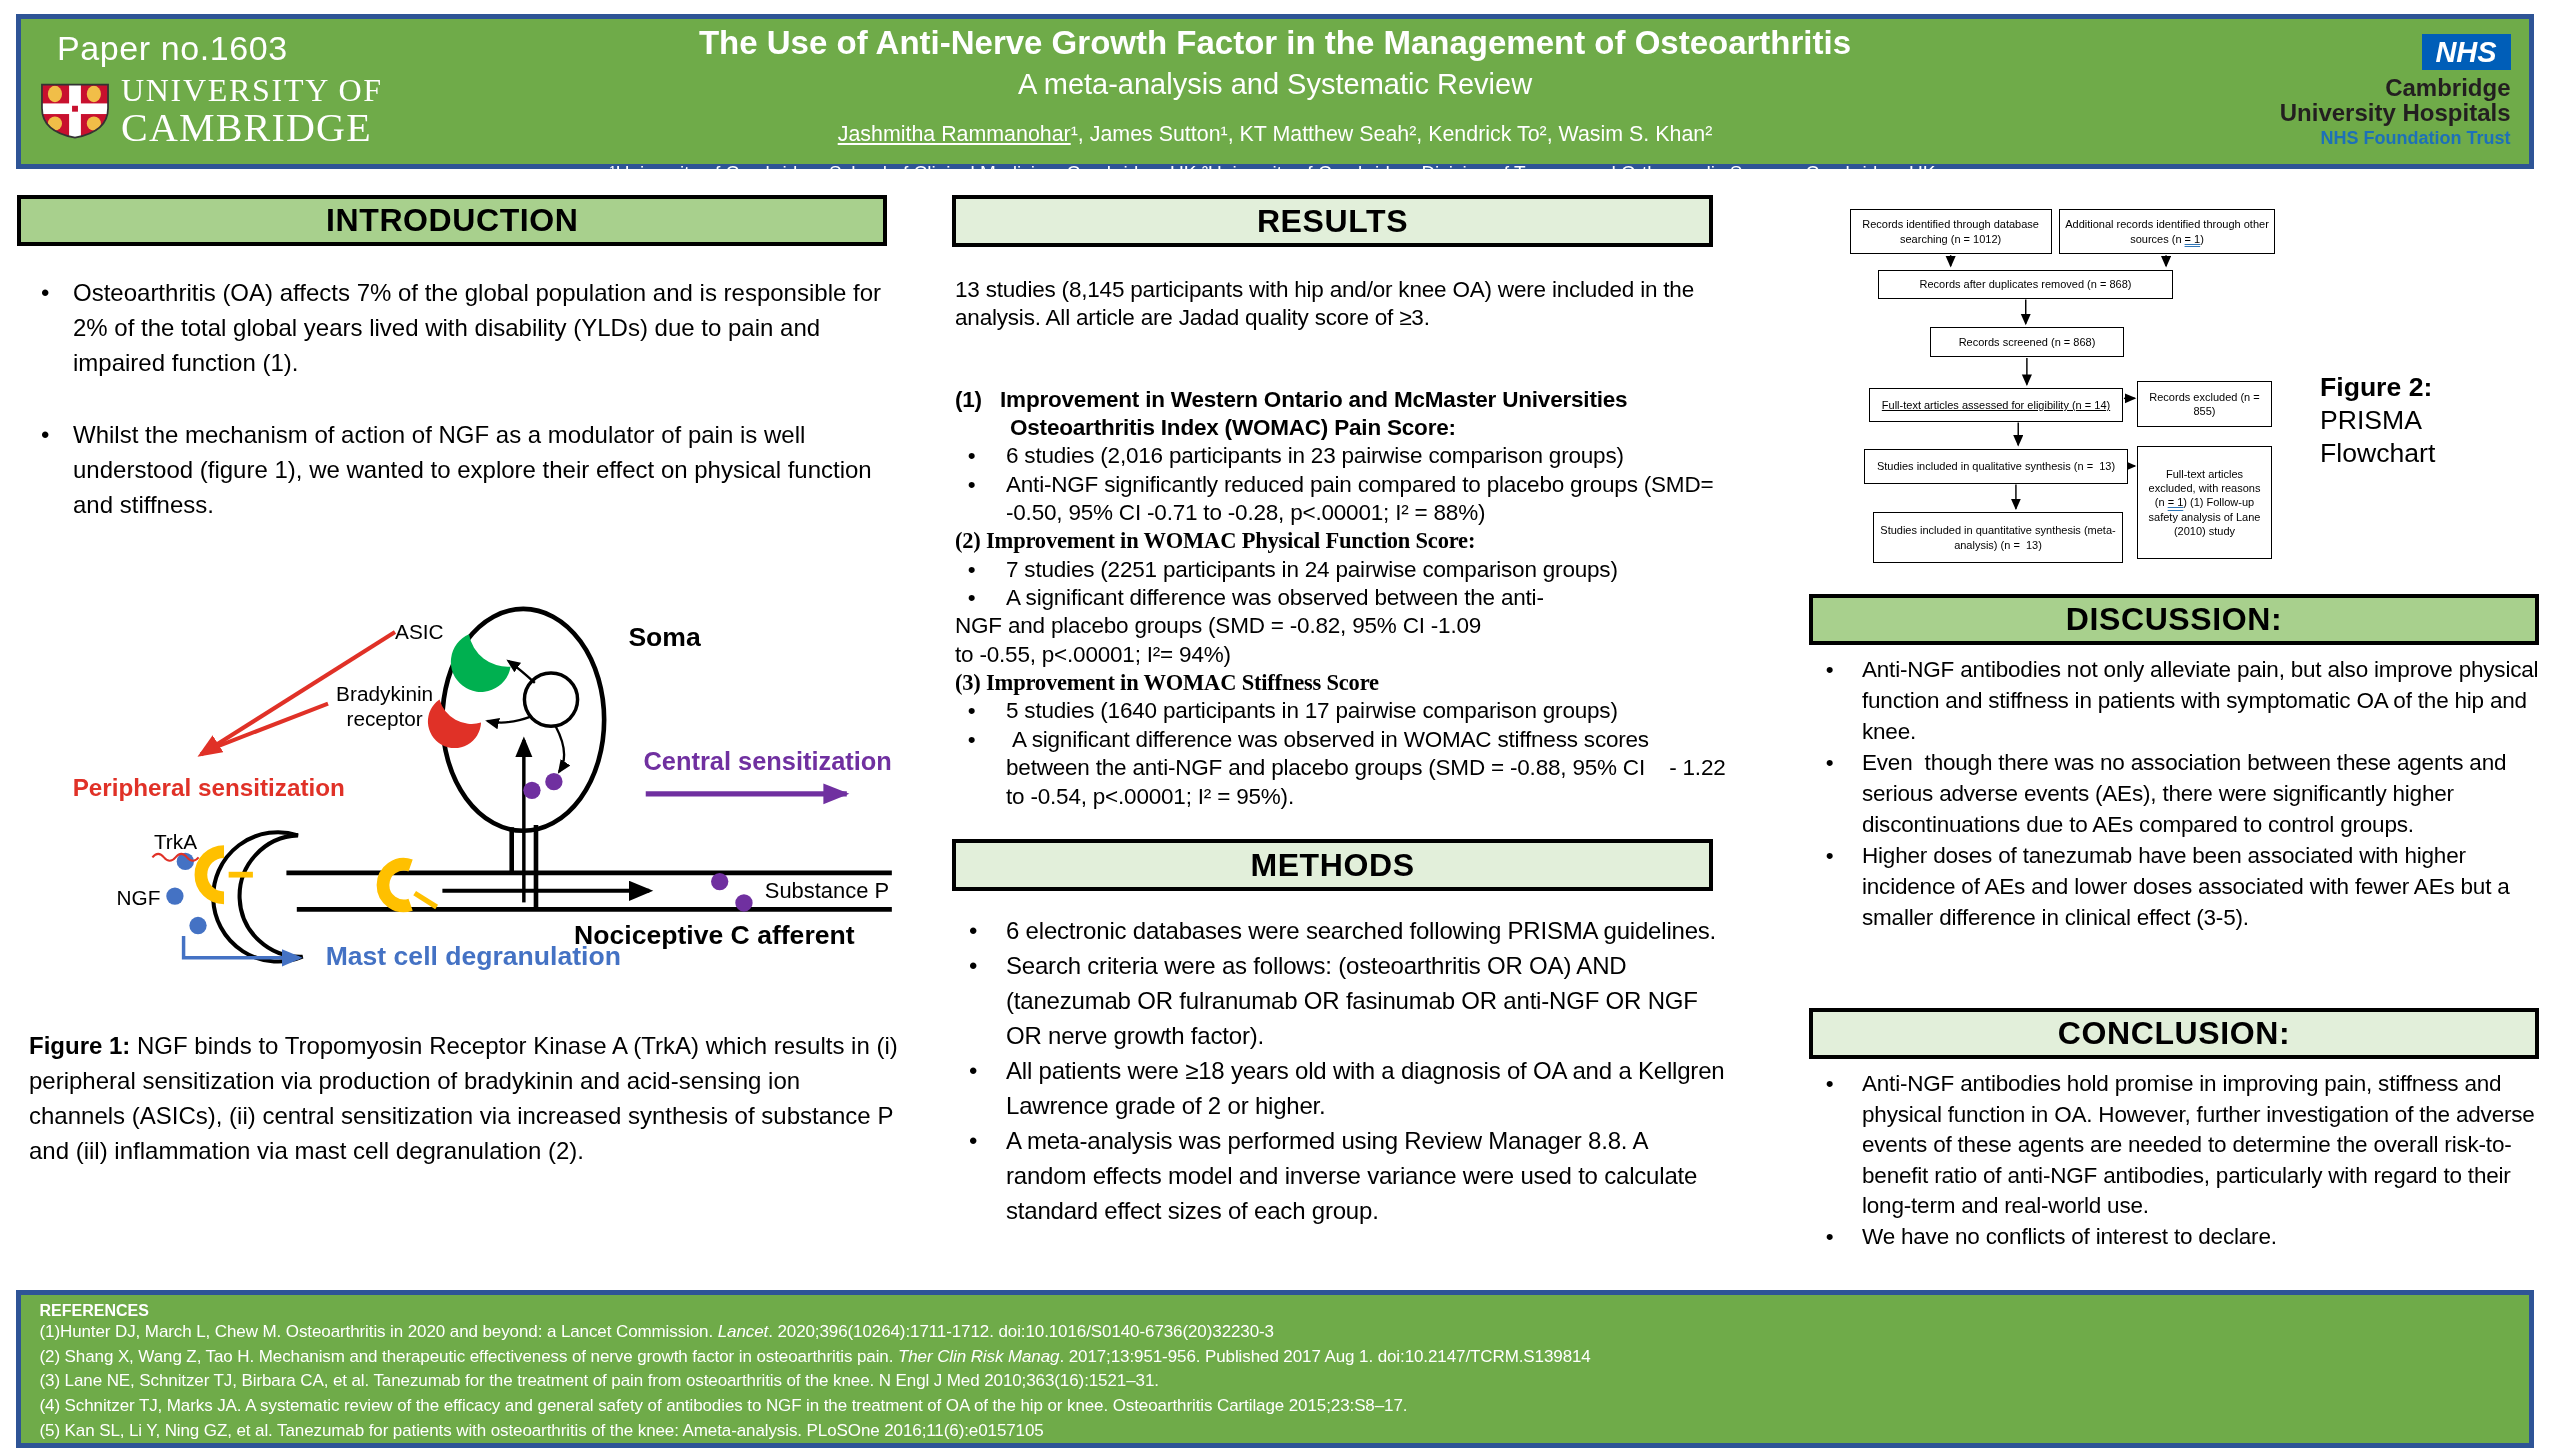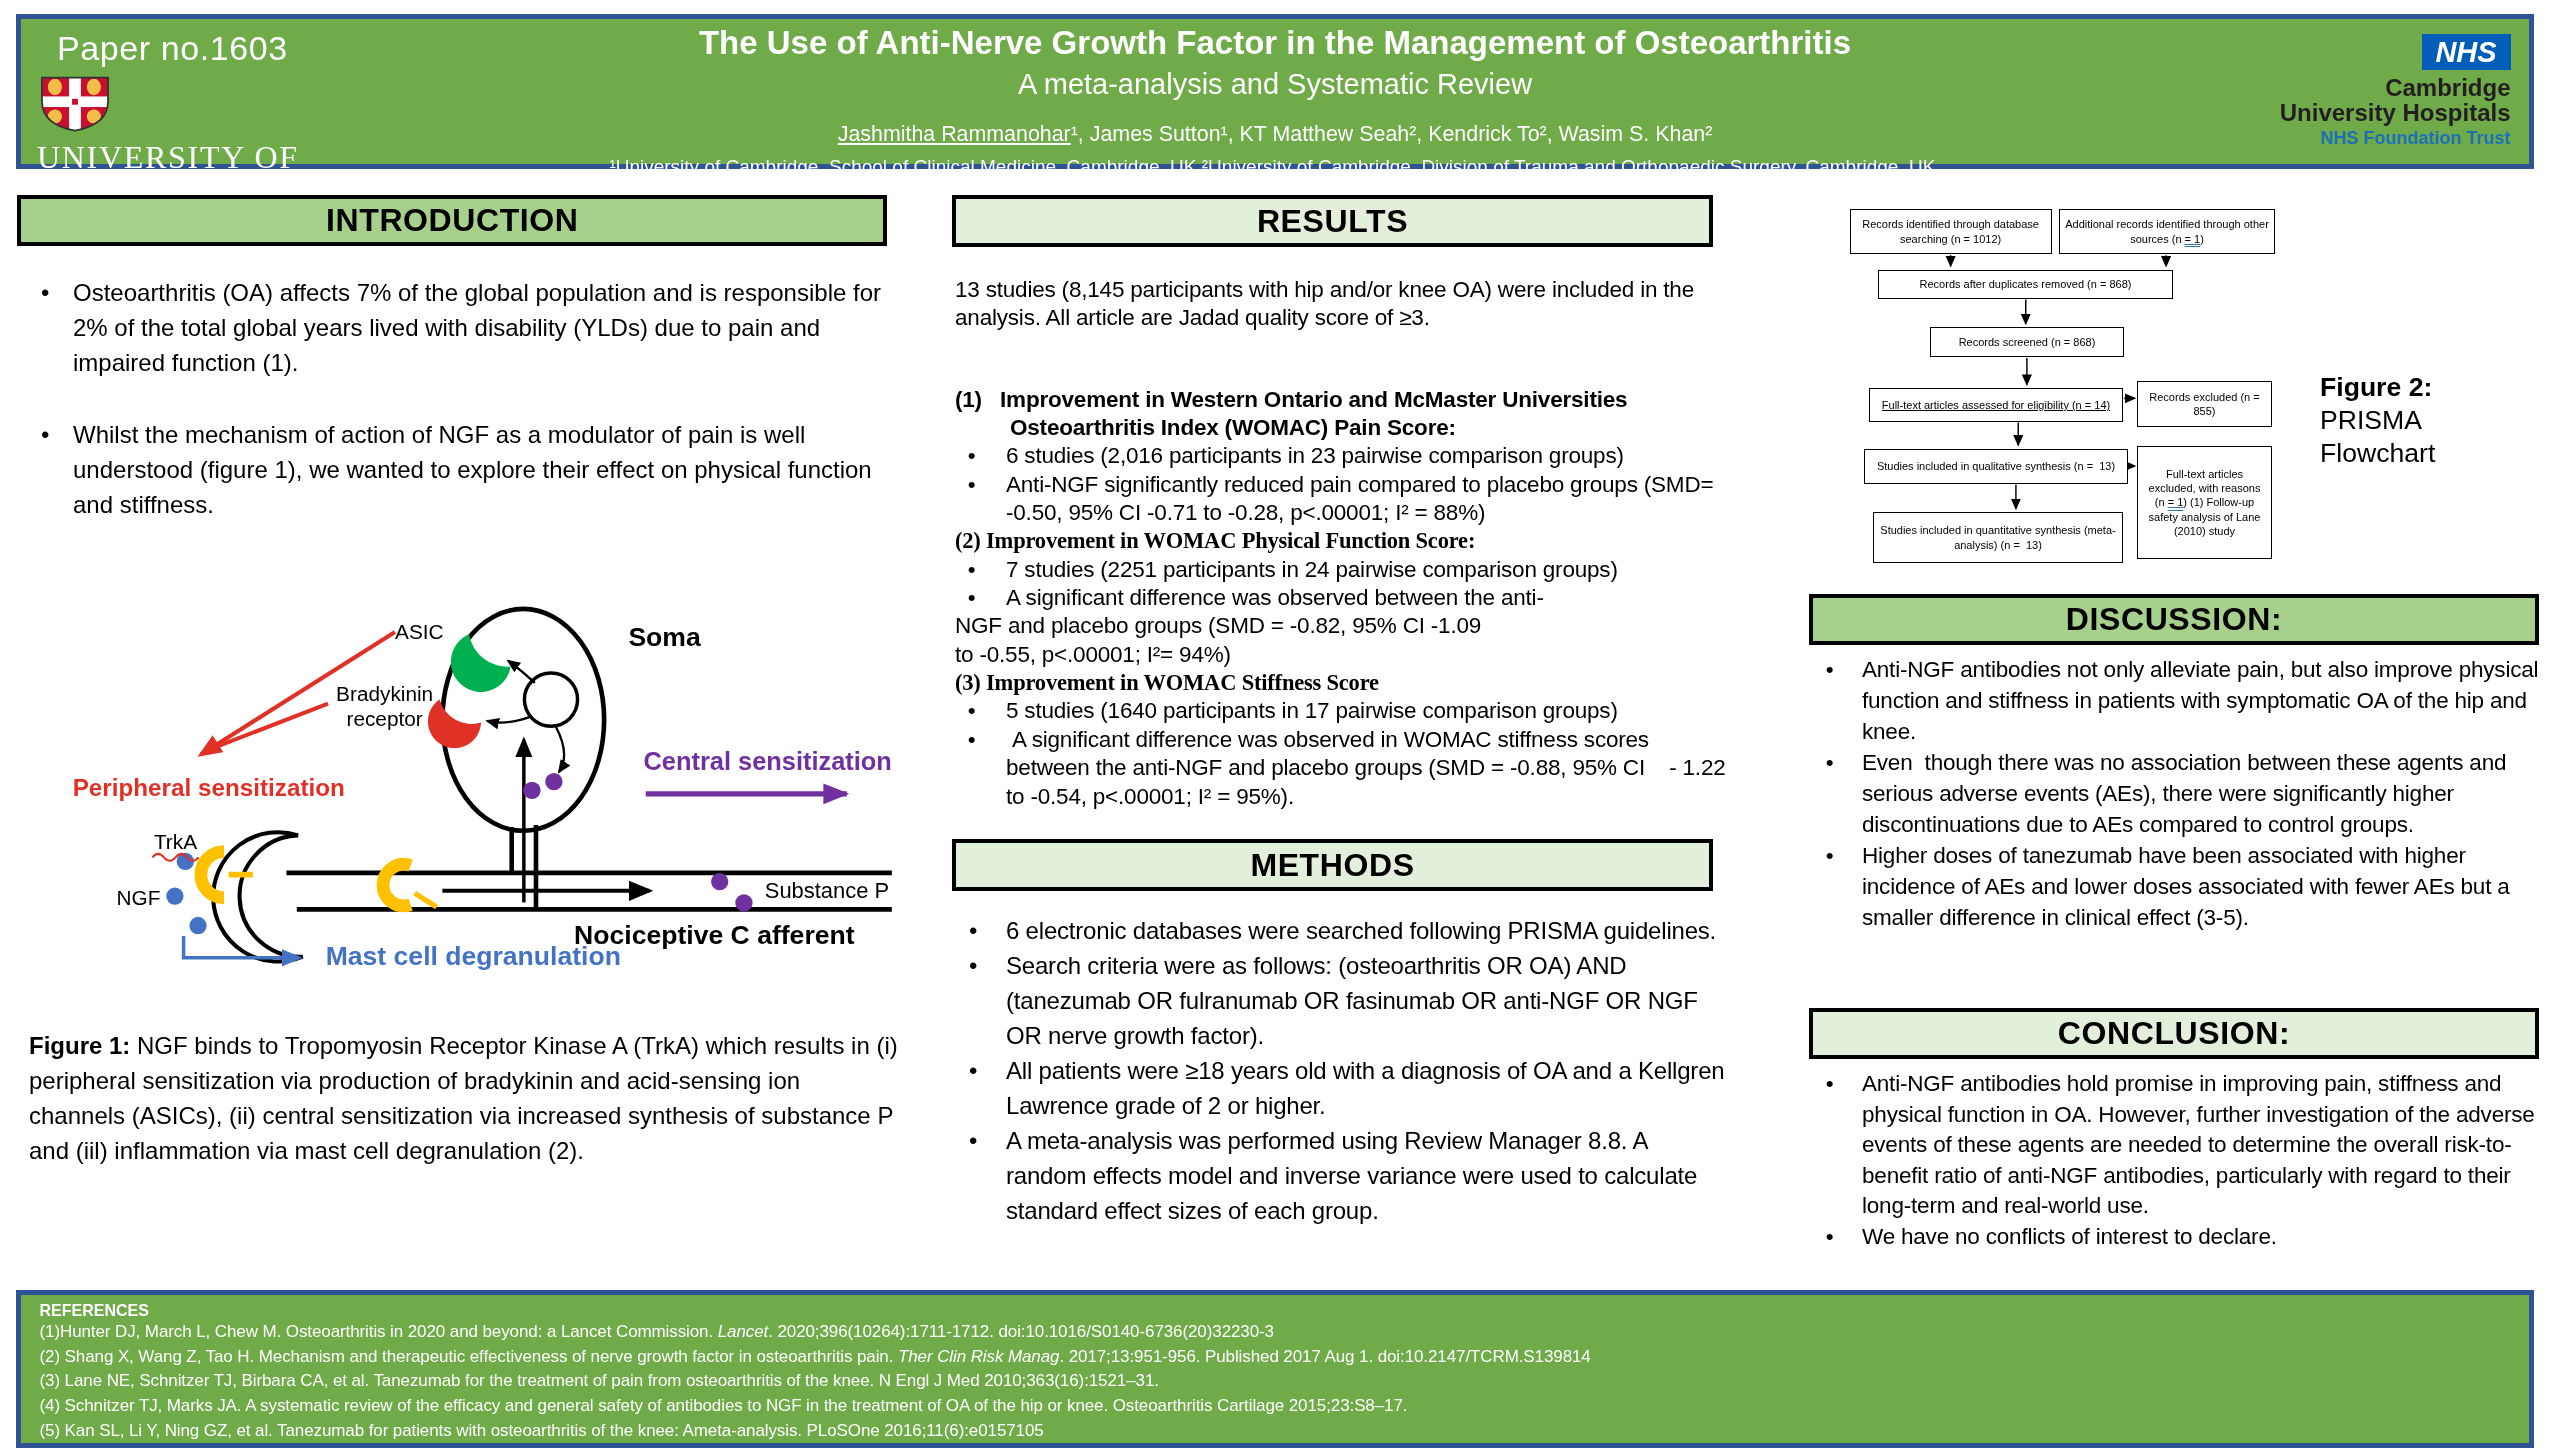--- a/index.html
+++ b/index.html
@@ -5,30 +5,30 @@
   html,body{margin:0;padding:0;background:#ffffff;}
   .poster{position:relative;width:2550px;height:1454px;background:#ffffff;
           font-family:"Liberation Sans",sans-serif;color:#000;overflow:hidden;padding-left:24px;}
   .abs{position:absolute;box-sizing:border-box;}
   .prewrap{white-space:pre-wrap;}
 
   
   .banner{left:16px;top:14.4px;width:2518px;height:155px;background:#6fab49;
           border:5.2px solid #2e5496;}
   .paper-no{position:absolute;left:36px;top:9.2px;font-size:34px;color:#fff;letter-spacing:0.6px;}
-  .crest{position:absolute;left:16px;top:55px;display:flex;gap:8px;color:#fff;flex-direction:column;}
+  .crest{position:absolute;left:16px;top:55px;display:flex;align-items:center;gap:8px;color:#fff;}
   .crest-text{font-family:"Liberation Serif",serif;line-height:1.0;}
   .crest-l1{font-size:32px;letter-spacing:1.7px;}
   .crest-l2{font-size:40px;letter-spacing:1.2px;margin-top:1.2px;}
   .hdr-center{position:absolute;left:474px;right:474px;top:4.6px;text-align:center;color:#fff;}
   .hdr-title{font-size:33px;font-weight:bold;line-height:1.15;}
   .hdr-subtitle{font-size:29px;margin-top:5.8px;}
   .hdr-authors{font-size:21.4px;margin-top:21px;}
   .hdr-authors .u{text-decoration:underline;}
-  .hdr-affil{font-size:19px;margin-top:9px;}
+  .hdr-affil{font-size:19px;margin-top:15px;}
   .nhs{position:absolute;right:18.5px;top:15px;width:249px;text-align:right;color:#231f20;}
   .nhs-box{margin-left:auto;width:89px;height:36px;background:#005eb8;color:#fff;
            display:flex;align-items:center;justify-content:center;font-size:29px;
            font-weight:bold;font-style:italic;}
   .nhs-l1,.nhs-l2{font-size:24px;font-weight:bold;line-height:1.05;}
   .nhs-l1{margin-top:4.6px;}
   .nhs-l3{font-size:18px;font-weight:bold;color:#1d70b8;margin-top:2.9px;}
 
   
   .sec-h{border:4px solid #000;display:flex;align-items:center;justify-content:center;

